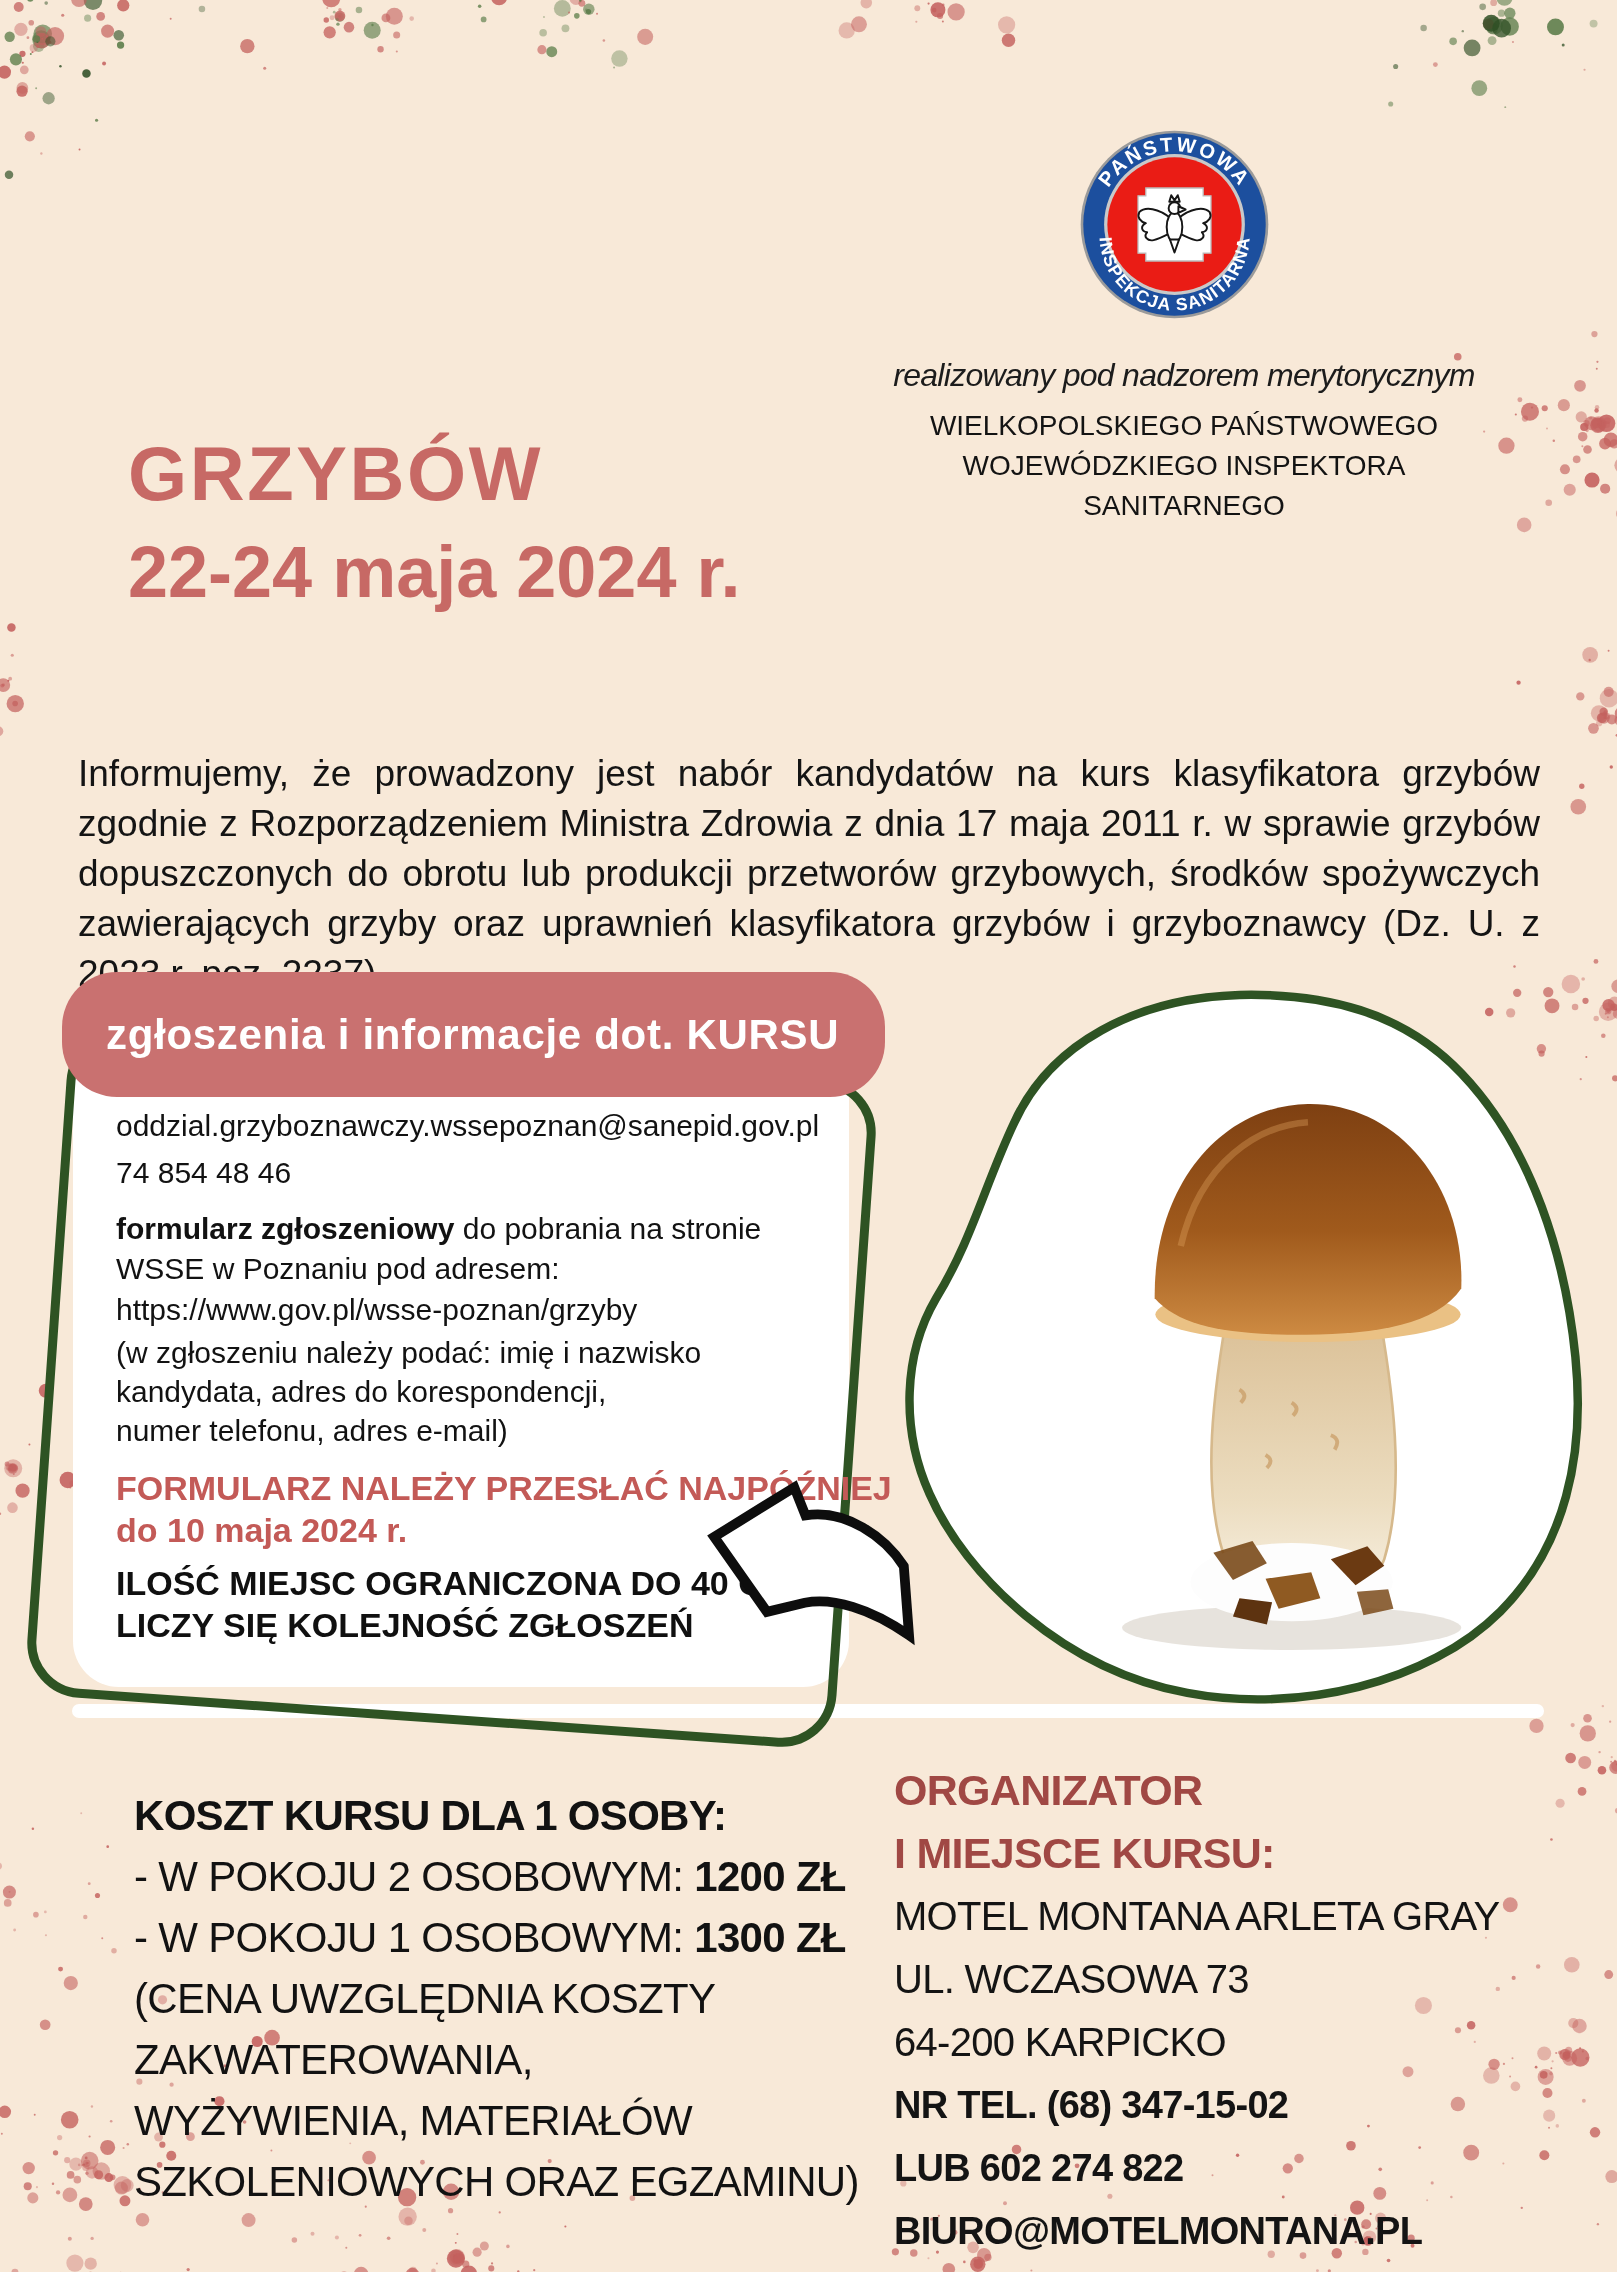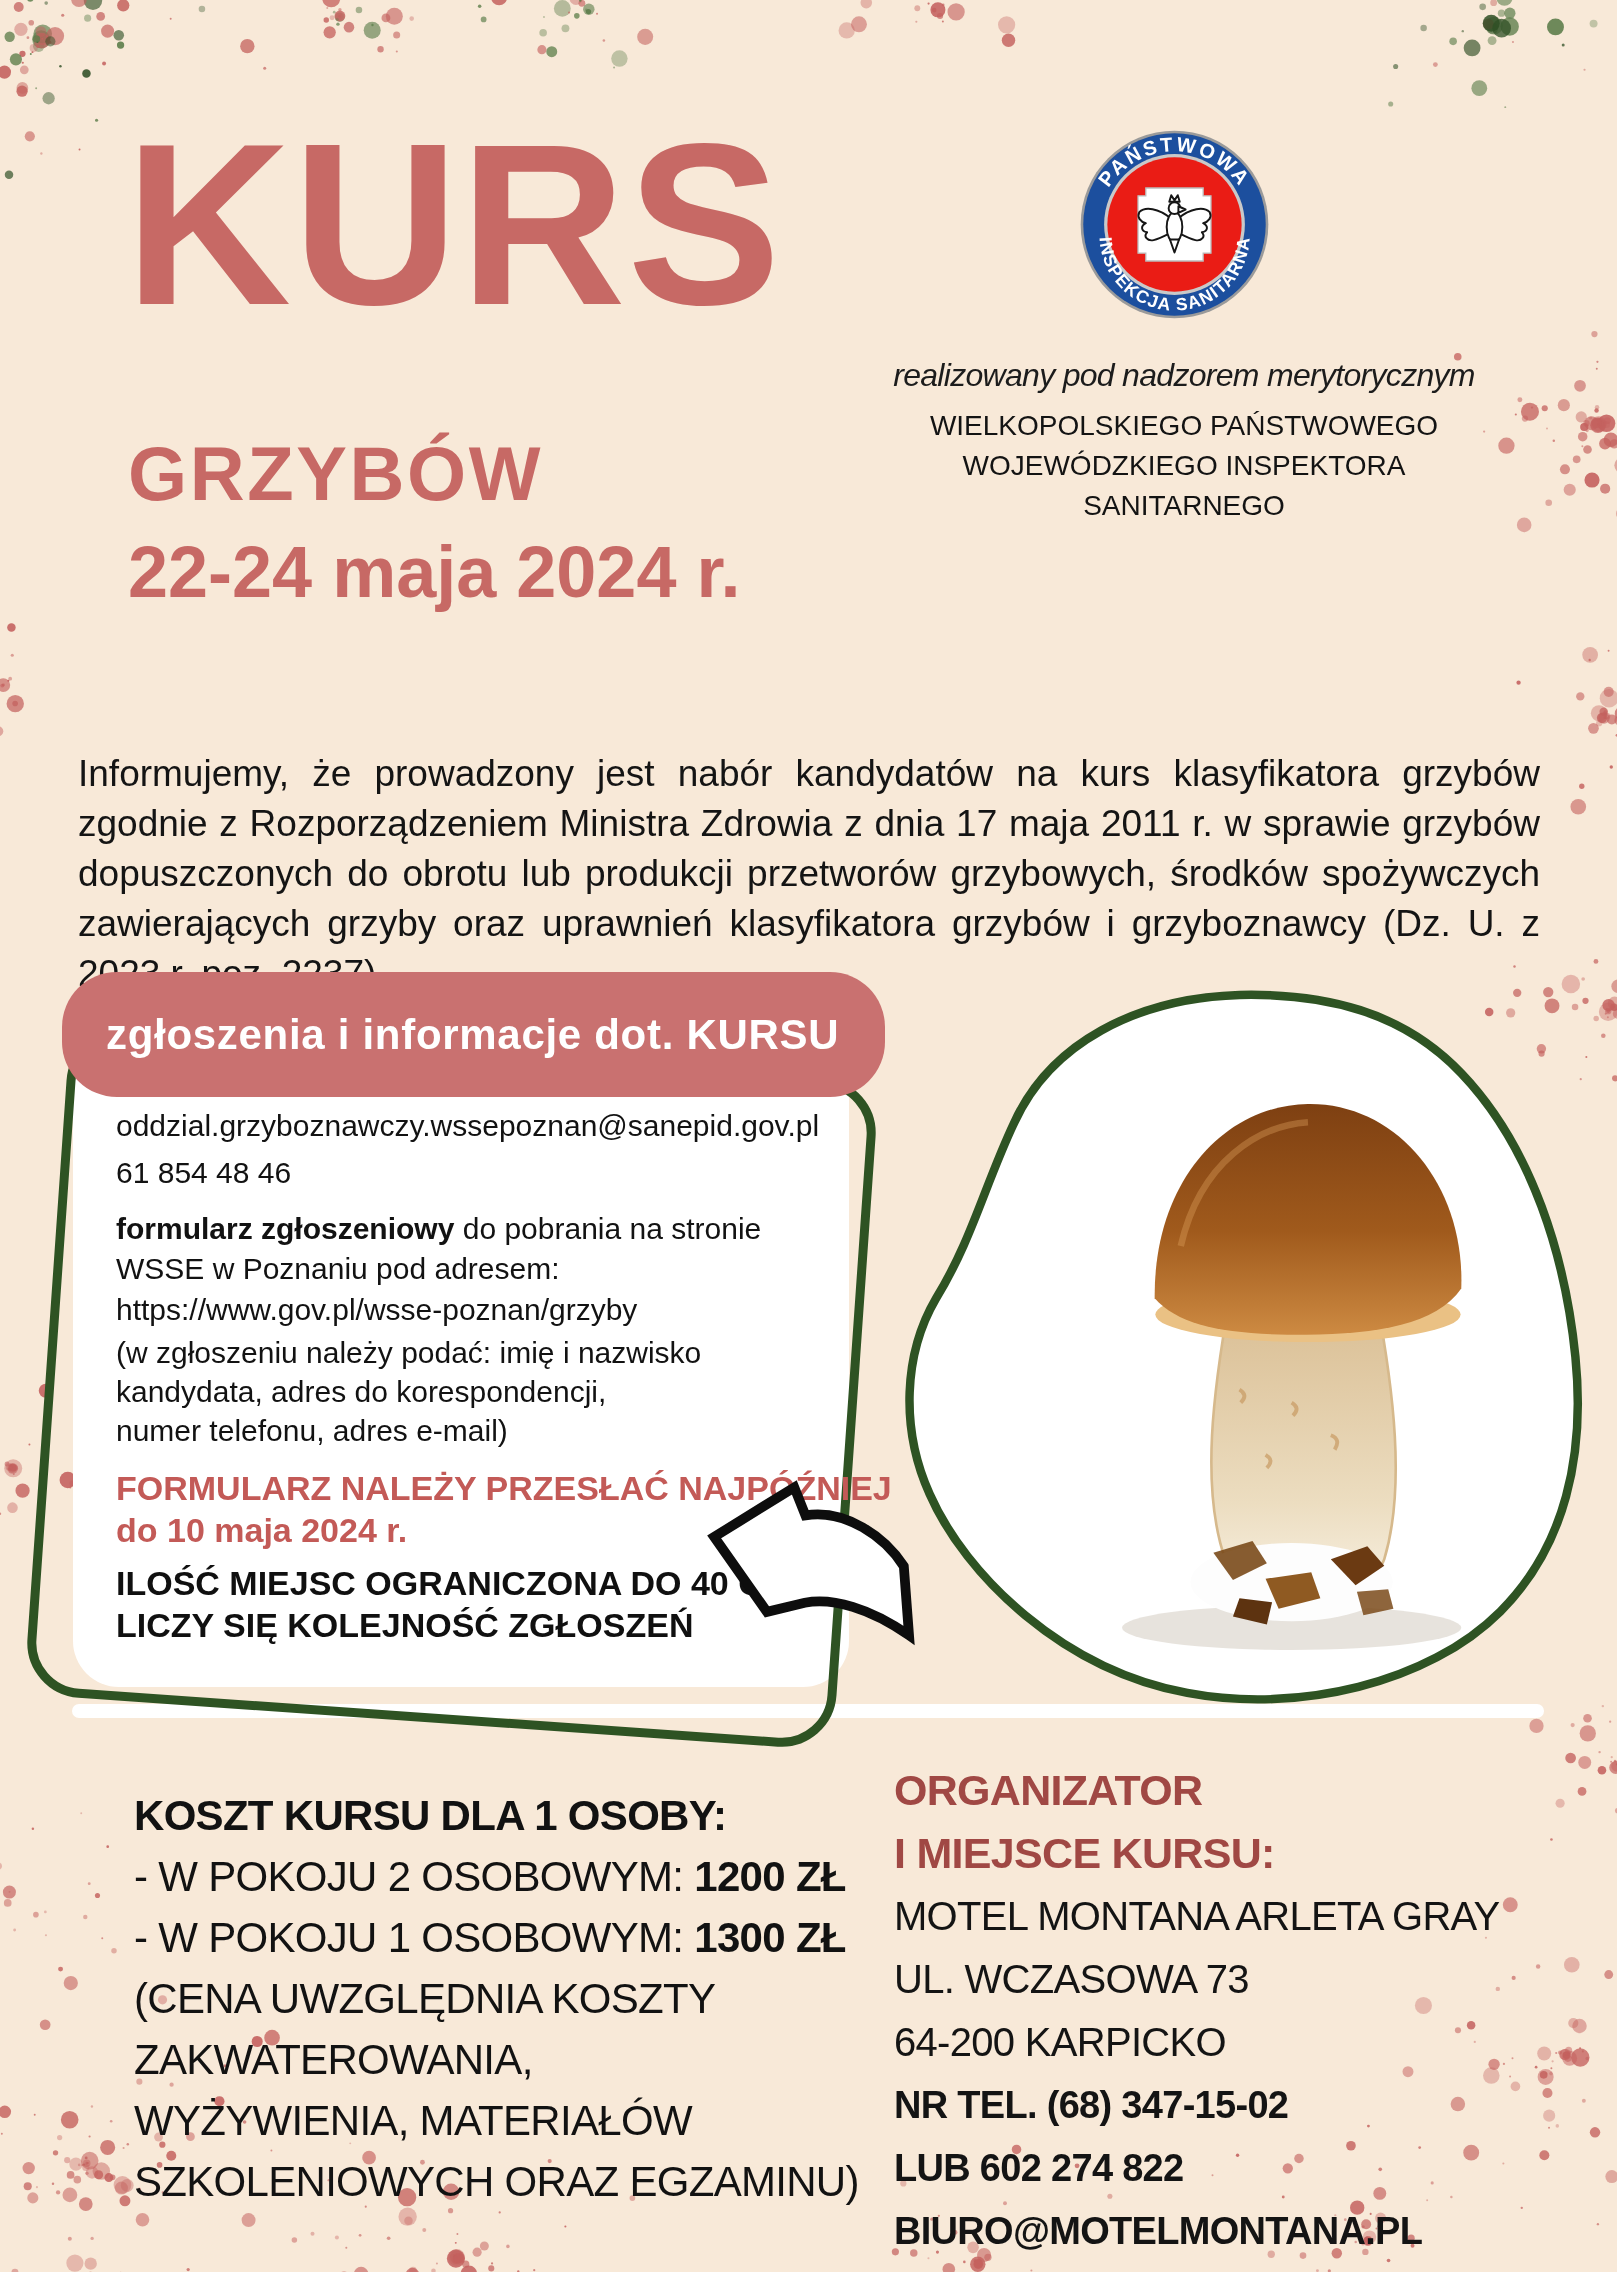--- a/index.html
+++ b/index.html
@@ -629,21 +629,20 @@
       <circle cx="2478.2" cy="2706.9" r="8.6" fill="#c4615e" opacity="0.50"></circle>
       <circle cx="2455.4" cy="2713.5" r="6.6" fill="#c4615e" opacity="0.88"></circle>
       <circle cx="2469.5" cy="2700.3" r="1.5" fill="#c4615e" opacity="0.59"></circle>
       <circle cx="2451.8" cy="2685.6" r="1.9" fill="#c4615e" opacity="0.52"></circle>
       <circle cx="2485.8" cy="2683.9" r="6.5" fill="#c4615e" opacity="0.69"></circle>
       <circle cx="2355.1" cy="2645.4" r="10.9" fill="#c4615e" opacity="0.54"></circle>
       <circle cx="2378.0" cy="2819.6" r="2.0" fill="#c4615e" opacity="0.79"></circle>
       <circle cx="2479.5" cy="2775.5" r="4.2" fill="#c4615e" opacity="0.50"></circle>
     </svg>
 
-  <div class="abs title-main">KURS</div>
   <div class="abs title-sub2">GRZYBÓW</div>
   <div class="abs title-date">22-24 maja 2024 r.</div>
 
   <svg class="abs logo-svg" width="189" height="189" viewBox="0 0 290 290">
     <circle cx="145" cy="145" r="144" fill="#9a9a9a"></circle>
     <circle cx="145" cy="145" r="140" fill="#1c4f9e"></circle>
     <circle cx="145" cy="145" r="108" fill="#c9c9c9"></circle>
     <circle cx="145" cy="145" r="103" fill="#ea1c15"></circle>
     <path d="M 101,89 H 189 V 101 H 201 V 189 H 189 V 201 H 101 V 189 H 89 V 101 H 101 Z" fill="#ffffff" stroke="#bcbcbc" stroke-width="2"></path>
     <g stroke="#161616" fill="#ffffff" stroke-width="3" stroke-linejoin="round">
@@ -709,21 +708,21 @@
     <path d="M 470,480 C 500,350 590,295 665,290" stroke="#e4a964" stroke-width="10" fill="none" opacity="0.35"></path>
   </svg>
 
   <div class="abs card-fill"></div>
   <div class="abs card-border"></div>
   <div class="abs bubble">
     <span>zgłoszenia i informacje dot. KURSU</span>
   </div>
 
   <div class="abs card-line cl-email">oddzial.grzyboznawczy.wssepoznan@sanepid.gov.pl</div>
-  <div class="abs card-line cl-phone">61 854 48 46</div>
+  <div class="abs card-line cl-phone">74 854 48 46</div>
   <div class="abs card-line cl-f1"><b>formularz zgłoszeniowy</b><span> do pobrania na stronie</span></div>
   <div class="abs card-line cl-f2">WSSE w Poznaniu pod adresem:</div>
   <div class="abs card-line cl-f3">https://www.gov.pl/wsse-poznan/grzyby</div>
   <div class="abs card-line cl-n1">(w zgłoszeniu należy podać: imię i nazwisko</div>
   <div class="abs card-line cl-n2">kandydata, adres do korespondencji,</div>
   <div class="abs card-line cl-n3">numer telefonu, adres e-mail)</div>
   <div class="abs card-line cl-red cl-d1">FORMULARZ NALEŻY PRZESŁAĆ NAJPÓŹNIEJ</div>
   <div class="abs card-line cl-red cl-d2">do 10 maja 2024 r.</div>
   <div class="abs card-line cl-blk cl-l1">ILOŚĆ MIEJSC OGRANICZONA DO 40 OSÓB</div>
   <div class="abs card-line cl-blk cl-l2">LICZY SIĘ KOLEJNOŚĆ ZGŁOSZEŃ</div>

